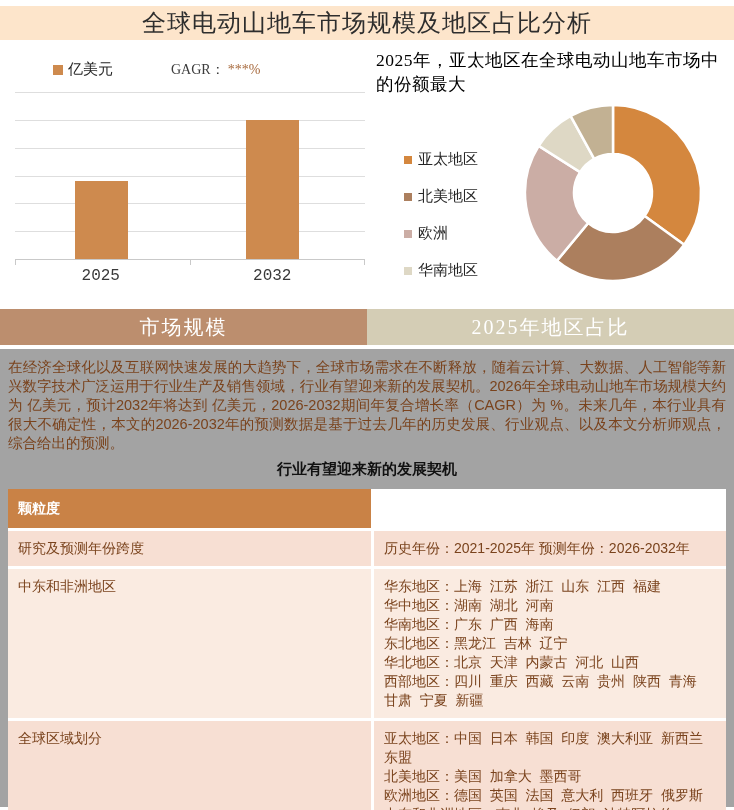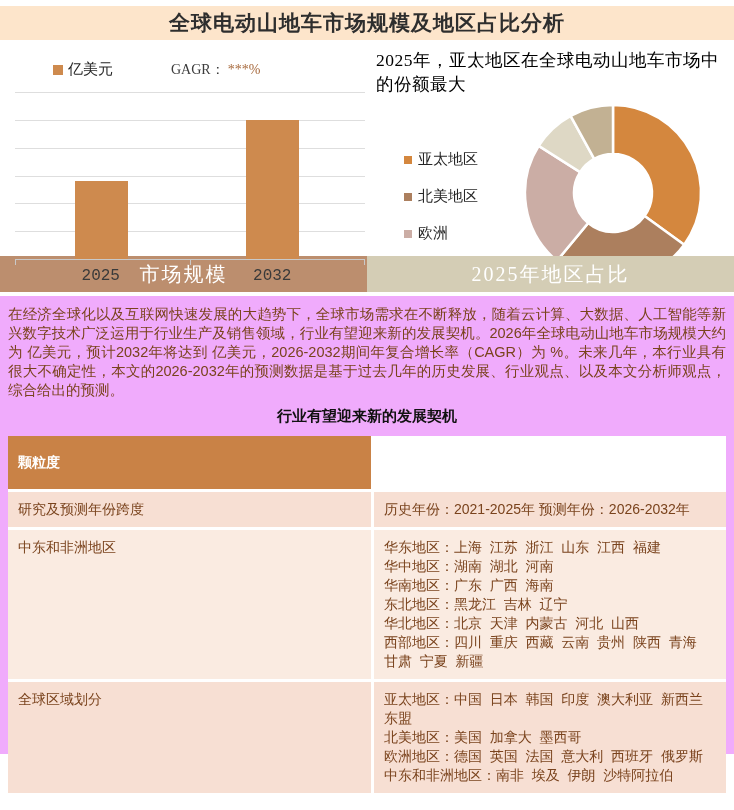--- a/index.html
+++ b/index.html
@@ -3,23 +3,23 @@
 <meta charset="utf-8">
 <style>
   html,body{margin:0;padding:0;}
   body{
     width:734px;height:810px;overflow:hidden;background:#fff;
     font-family:"Liberation Serif","DejaVu Serif",serif;
     -webkit-font-smoothing:antialiased;
   }
   
   .title-band{margin-top:6px;height:34px;display:flex;align-items:center;justify-content:center;}
-  .title-band h1{margin:0;font-size:21px;font-weight:bold;color:#2E2E2E;letter-spacing:1px;}
+  .title-band h1{margin:0;font-size:24px;font-weight:normal;color:#2E2E2E;letter-spacing:1px;}
   
-  .charts{display:flex;height:216px;background:#fff;justify-content:center;}
+  .charts{display:flex;height:269px;background:#fff;justify-content:center;}
   .bar-panel{width:367px;flex:none;}
   .legend-row{display:flex;align-items:center;margin:20px 0 0 53px;font-size:15px;color:#1F1F1F;
     font-family:"Liberation Sans","DejaVu Sans",sans-serif;}
   .swatch{width:10px;height:10px;display:inline-block;margin-right:5px;flex:none;}
   .cagr{margin-left:58px;font-size:14px;color:#3C3C3C;font-family:"Liberation Serif",serif;}
   .cagr-val{margin-left:3px;}
   .plot-wrap{margin-left:15px;width:350px;font-family:Liberation Mono, monospace;}
   .plot{position:relative;height:167px;margin-top:13px;border-bottom:1px solid #C9C9C9;}
   .gridline{position:absolute;left:0;right:0;height:1px;background:#DEDEDE;}
   .bar{position:absolute;bottom:0;width:53px;}
@@ -42,21 +42,21 @@
   
   .report{margin-top:4px;height:458px;box-sizing:border-box;padding:7px 8px 0;}
   .para{margin:2px 0 5px;font-size:14.5px;line-height:19px;text-align:justify;
     font-family:"Liberation Sans","DejaVu Sans",sans-serif;}
   .table-title{margin:7px 0 10px;text-align:center;font-size:15px;font-weight:bold;color:#111;
     font-family:"Liberation Sans","DejaVu Sans",sans-serif;}
   .gtable{background:#fff;font-family:"Liberation Sans","DejaVu Sans",sans-serif;}
   .t-row{display:grid;grid-template-columns:363px 1fr;column-gap:3px;margin-bottom:3px;}
   .t-row:last-child{margin-bottom:0;}
   .cell{padding:8px 10px;font-size:14px;line-height:19px;white-space:pre-wrap;}
-  .t-head .cell{color:#fff;font-weight:bold;padding:17px 10px;font-size:14px;}
+  .t-head .cell{color:#fff;font-weight:bold;padding:10px 10px;font-size:14px;}
 </style>
 </head>
 <body>
 
 <div class="title-band" style="background: rgb(253, 229, 203);">
   <h1>全球电动山地车市场规模及地区占比分析</h1>
 </div>
 
 <div class="charts">
   <div class="bar-panel">
@@ -115,21 +115,21 @@
         </svg>
     </div>
   </div>
 </div>
 
 <div class="tabs">
   <div class="tab" id="tabLeft" style="background: rgb(188, 142, 110);">市场规模</div>
   <div class="tab" id="tabRight" style="background: rgb(212, 205, 181);">2025年地区占比</div>
 </div>
 
-<div class="report" id="reportSection" style="background: #f0abfc;">
+<div class="report" id="reportSection" style="background: #a3a3a3;">
   <p class="para" id="reportPara" style="color: rgb(122, 67, 29);">在经济全球化以及互联网快速发展的大趋势下，全球市场需求在不断释放，随着云计算、大数据、人工智能等新兴数字技术广泛运用于行业生产及销售领域，行业有望迎来新的发展契机。2026年全球电动山地车市场规模大约为 亿美元，预计2032年将达到 亿美元，2026-2032期间年复合增长率（CAGR）为 %。未来几年，本行业具有很大不确定性，本文的2026-2032年的预测数据是基于过去几年的历史发展、行业观点、以及本文分析师观点，综合给出的预测。</p>
   <h3 class="table-title">行业有望迎来新的发展契机</h3>
   <div class="gtable" id="granTable">
       <div class="t-row t-head">
         <div class="cell" style="background: rgb(201, 130, 70);">颗粒度</div>
       </div>
       <div class="t-row">
         <div class="cell" style="background: rgb(247, 223, 211); color: rgb(122, 67, 29);">研究及预测年份跨度</div>
         <div class="cell" style="background: rgb(247, 223, 211); color: rgb(122, 67, 29);">历史年份：2021-2025年 预测年份：2026-2032年</div>
       </div>

